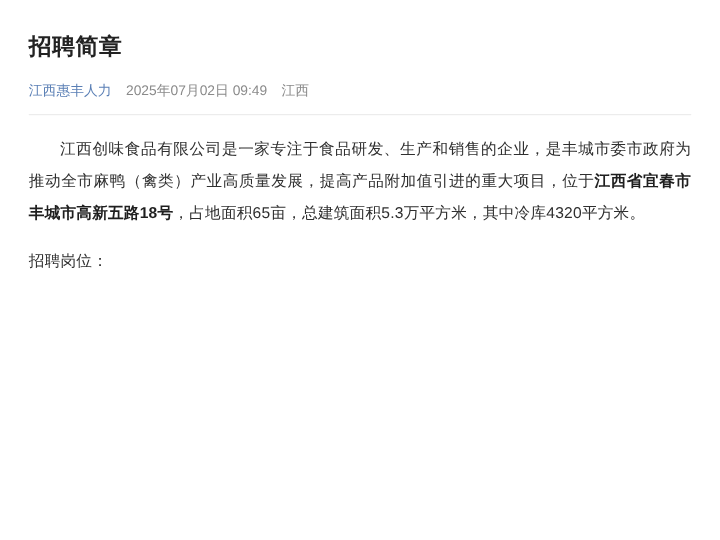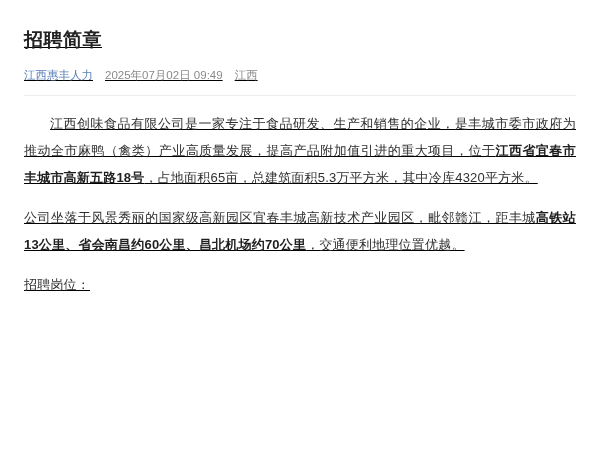--- a/index.html
+++ b/index.html
@@ -13,21 +13,20 @@
     font-family: "Liberation Sans", "DejaVu Sans", sans-serif;
     overflow: hidden;
   }
   .page {
     width: 600px;
     height: 358px;
     box-sizing: border-box;
     padding: 26px 24px 0 24px;
     background: #ffffff;
     position: relative;
-    text-decoration: underline;
   }
   .article-title {
     font-size: 19px;
     font-weight: bold;
     color: #222222;
     letter-spacing: 0.5px;
     line-height: 28px;
     margin: 0 0 14px 0;
   }
   .meta-row {
@@ -83,17 +82,16 @@
   <div class="meta-row">
     <span class="meta-source">江西惠丰人力</span>
     <span class="meta-date">2025年07月02日 09:49</span>
     <span class="meta-region">江西</span>
   </div>
 
   <div class="divider"></div>
 
   <div class="body">
     <p class="para indent"><span>江西创味食品有限公司是一家专注于食品研发、生产和销售的企业，是丰城市委市政府为推动全市麻鸭（禽类）产业高质量发展，提高产品附加值引进的重大项目，位于</span><b>江西省宜春市丰城市高新五路18号</b><span>，占地面积65亩，总建筑面积5.3万平方米，其中冷库4320平方米。</span></p>
-    <p class="para"><span>公司坐落于风景秀丽的国家级高新园区宜春丰城高新技术产业园区，毗邻赣江，距丰城</span><b>高铁站13公里、省会南昌约60公里、昌北机场约70公里</b><span>，交通便利地理位置优越。</span></p>
     <p class="para para-last"><span>招聘岗位：</span></p>
   </div>
 
 </div>
 
 </body></html>

